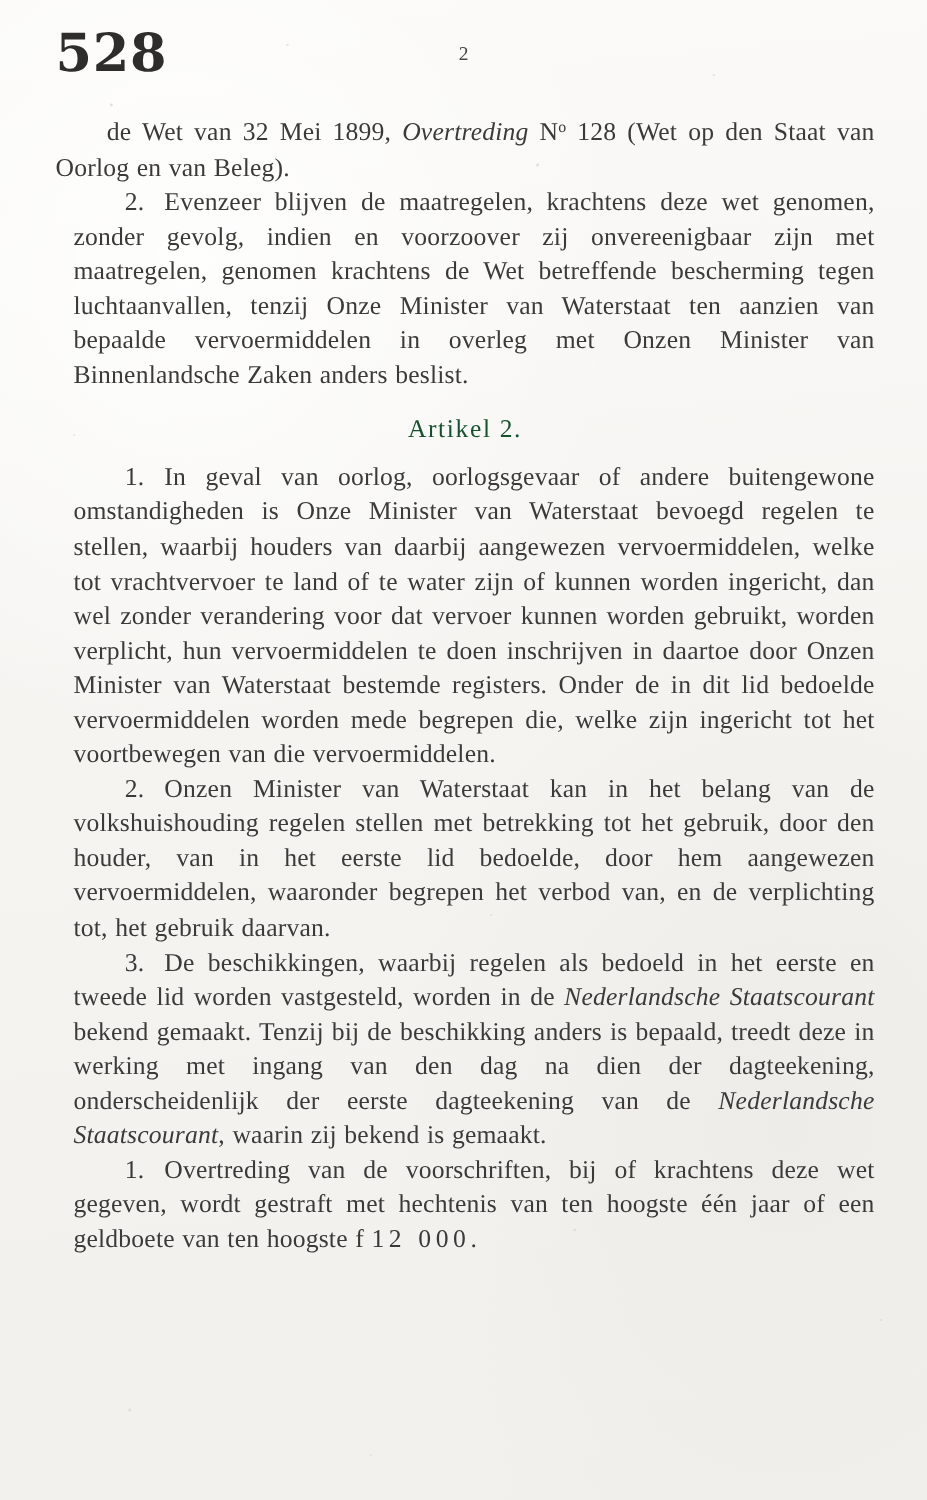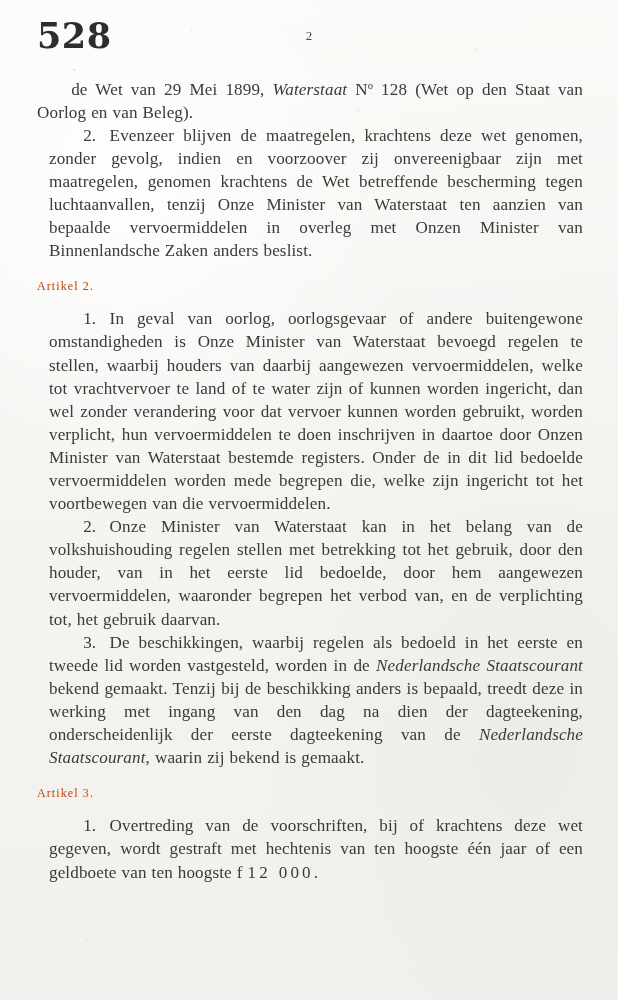--- a/index.html
+++ b/index.html
@@ -114,26 +114,26 @@
     color: #3b3a38;
   }
   p.para.indent      { text-indent: 2.0em; }
   p.para.numbered    { text-indent: 2.0em; margin-left: 12px; }
 
   
   .pnum { margin-right: .78em; }
 
   h2.artikel {
     margin: 13px 0 9px 0;
-    text-align: left;
-    font-size: 12px;
+    text-align: center;
+    font-size: 17px;
     font-weight: 400;
     line-height: 23.1px;
     letter-spacing: 1.1px;
-    color: #c2410c;
+    color: #14532d;
   }
 
   .it { font-style: italic; }
 
   
   .ord {
     font-size: .62em;
     vertical-align: .52em;
     letter-spacing: 0;
   }
@@ -156,24 +156,23 @@
   <div id="paper-grain"></div>
 
   <div id="content">
 
     <div class="head-zone">
       <div id="folio">528</div>
       <div id="sheet-number">2</div>
     </div>
 
     <div id="body-text">
-        <p class="para indent"><span>de Wet van 29 Mei 1899, </span><span class="it">Waterstaat</span><span> N</span><span class="ord">o</span><span> 128 (Wet op den Staat van Oorlog en van Beleg).</span></p>
+        <p class="para indent"><span>de Wet van 32 Mei 1899, </span><span class="it">Overtreding</span><span> N</span><span class="ord">o</span><span> 128 (Wet op den Staat van Oorlog en van Beleg).</span></p>
         <p class="para numbered"><span class="pnum">2.</span><span>Evenzeer blijven de maatregelen, krachtens deze wet genomen, zonder gevolg, indien en voorzoover zij onvereenigbaar zijn met maatregelen, genomen krachtens de Wet betreffende bescherming tegen luchtaanvallen, tenzij Onze Minister van Waterstaat ten aanzien van bepaalde vervoermiddelen in overleg met Onzen Minister van Binnenlandsche Zaken anders beslist.</span></p>
         <h2 class="artikel">Artikel 2.</h2>
         <p class="para numbered"><span class="pnum">1.</span><span>In geval van oorlog, oorlogsgevaar of andere buitengewone omstandigheden is Onze Minister van Waterstaat bevoegd regelen te stellen, waarbij houders van daarbij aangewezen vervoermiddelen, welke tot vrachtvervoer te land of te water zijn of kunnen worden ingericht, dan wel zonder verandering voor dat vervoer kunnen worden gebruikt, worden verplicht, hun vervoermiddelen te doen inschrijven in daartoe door Onzen Minister van Waterstaat bestemde registers. Onder de in dit lid bedoelde vervoermiddelen worden mede begrepen die, welke zijn ingericht tot het voortbewegen van die vervoermiddelen.</span></p>
-        <p class="para numbered"><span class="pnum">2.</span><span>Onze Minister van Waterstaat kan in het belang van de volkshuishouding regelen stellen met betrekking tot het gebruik, door den houder, van in het eerste lid bedoelde, door hem aangewezen vervoermiddelen, waaronder begrepen het verbod van, en de verplichting tot, het gebruik daarvan.</span></p>
+        <p class="para numbered"><span class="pnum">2.</span><span>Onzen Minister van Waterstaat kan in het belang van de volkshuishouding regelen stellen met betrekking tot het gebruik, door den houder, van in het eerste lid bedoelde, door hem aangewezen vervoermiddelen, waaronder begrepen het verbod van, en de verplichting tot, het gebruik daarvan.</span></p>
         <p class="para numbered"><span class="pnum">3.</span><span>De beschikkingen, waarbij regelen als bedoeld in het eerste en tweede lid worden vastgesteld, worden in de </span><span class="it">Nederlandsche Staatscourant</span><span> bekend gemaakt. Tenzij bij de beschikking anders is bepaald, treedt deze in werking met ingang van den dag na dien der dagteekening, onderscheidenlijk der eerste dagteekening van de </span><span class="it">Nederlandsche Staatscourant</span><span>, waarin zij bekend is gemaakt.</span></p>
-        <h2 class="artikel">Artikel 3.</h2>
         <p class="para numbered"><span class="pnum">1.</span><span>Overtreding van de voorschriften, bij of krachtens deze wet gegeven, wordt gestraft met hechtenis van ten hoogste één jaar of een geldboete van ten hoogste f </span><span class="thin">12 000</span><span>.</span></p>
       </div>
 
   </div>
 </div>
 
 </body></html>

